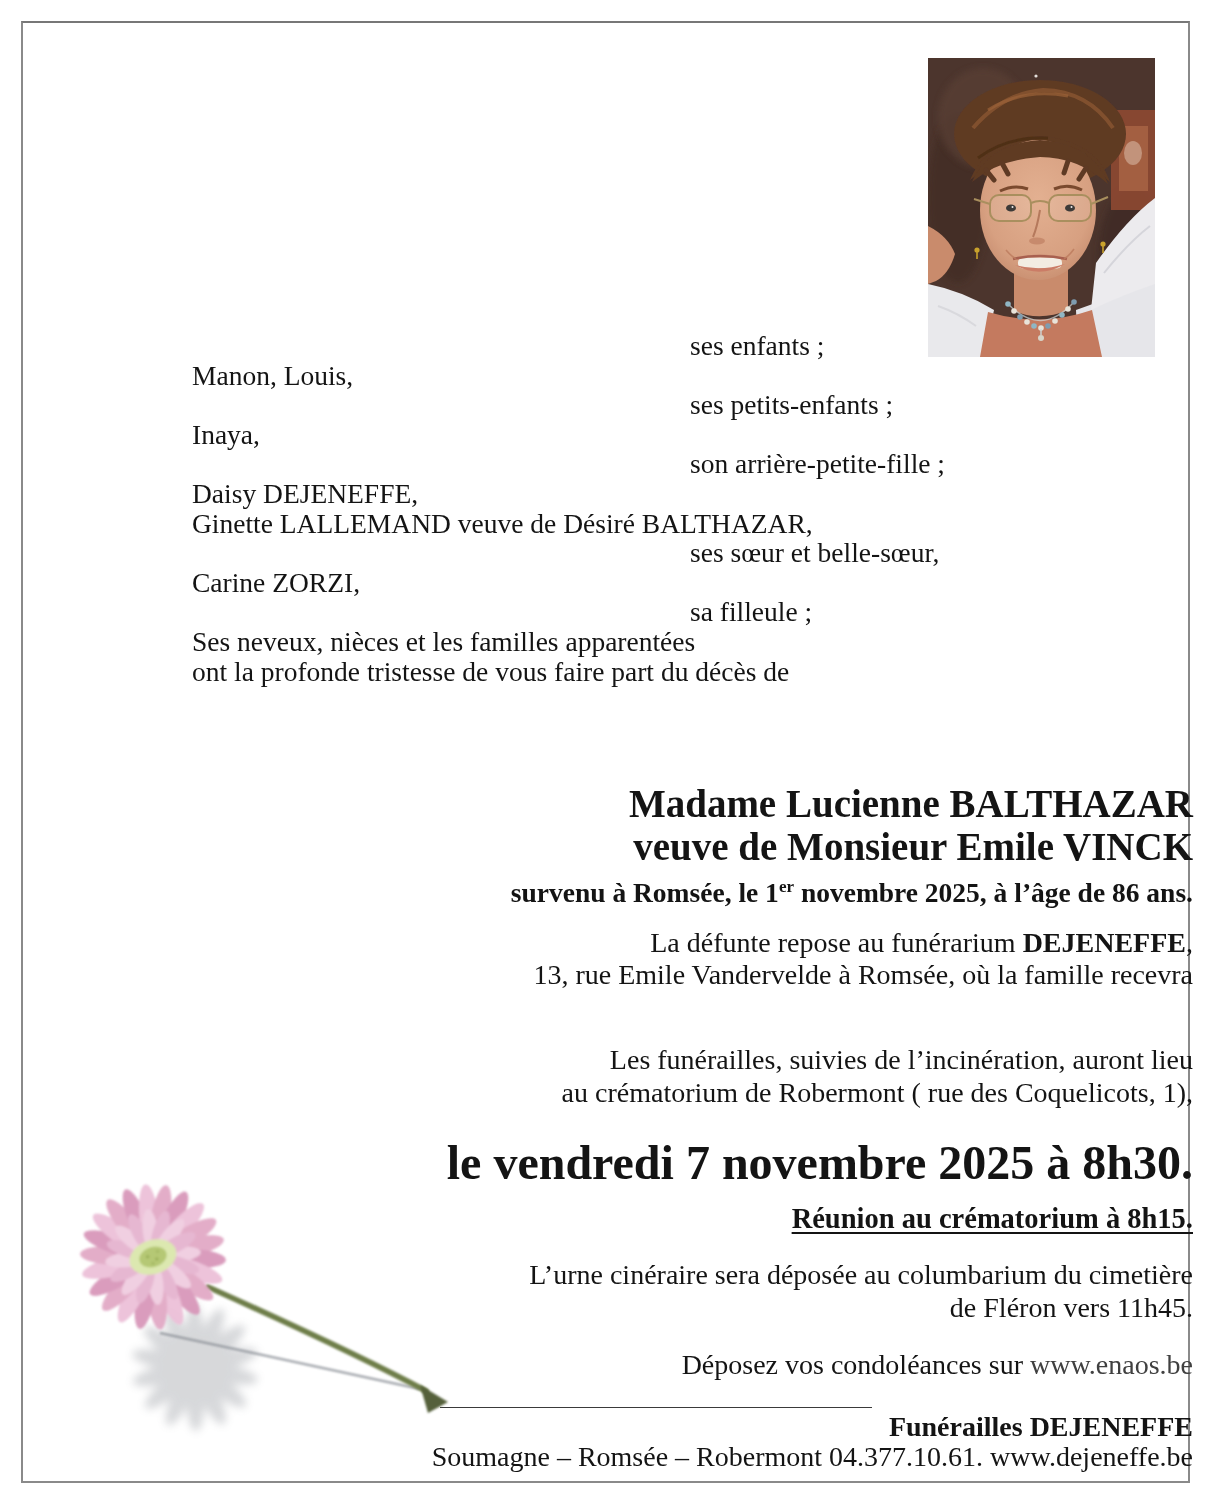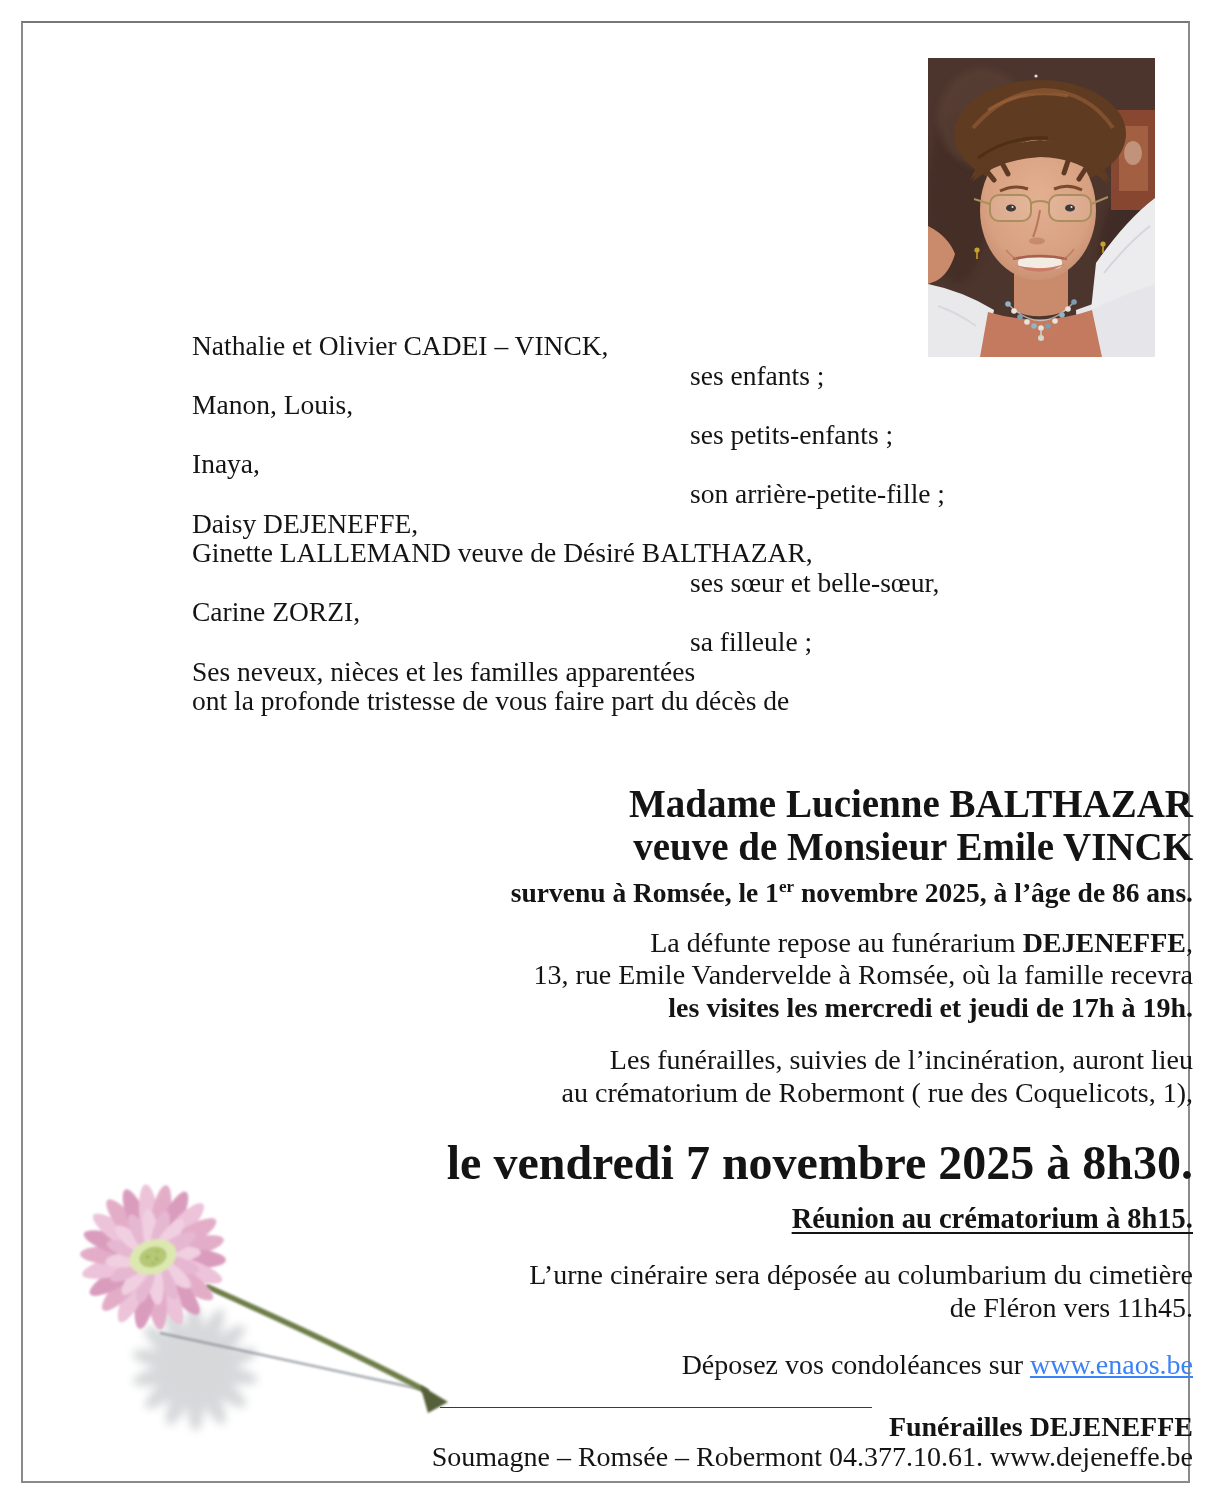--- a/index.html
+++ b/index.html
@@ -26,21 +26,21 @@
   .t1{top:782px;font-weight:bold;font-size:39px;line-height:43px;}
   .t1 .death{font-size:27.5px;line-height:31px;margin-top:9px;}
   .t1 sup{font-size:0.62em;vertical-align:super;line-height:0;}
   .wake{top:927px;font-size:28px;line-height:32.4px;font-family:Liberation Serif, serif;}
   .wake .bold-line{font-weight:bold;}
   .funeral{top:1044px;font-size:28px;line-height:32.5px;}
   .dateline{top:1135px;font-size:48px;font-weight:bold;}
   .meeting{top:1203px;font-size:28.5px;font-weight:bold;text-decoration:underline;text-underline-offset:4px;}
   .urn{top:1259px;font-size:28px;line-height:32.5px;}
   .condol{top:1349px;font-size:28px;}
-  .condol a{color:#3b82f6;text-decoration:underline;cursor:pointer;}
+  .condol a{color:#404040;cursor:pointer;}
   .sep{position:absolute;left:440px;top:1407px;width:432px;border:none;border-top:1.6px solid #3a3a3a;margin:0;}
   .footname{top:1411px;font-size:28px;font-weight:bold;}
   .footinfo{top:1441px;font-size:28px;}
   b{font-weight:bold;}
 </style>
 </head>
 <body>
 
 <div class="frame"></div>
 
@@ -126,21 +126,20 @@
       <circle cx="127" cy="263" r="2.8" fill="#e8e4da"></circle>
     <circle cx="134" cy="257" r="2.8" fill="#8fb6c4"></circle>
       <circle cx="140" cy="251" r="2.8" fill="#e8e4da"></circle>
     <circle cx="146" cy="244" r="2.8" fill="#7f9db0"></circle>
     <path d="M113,271 l0,6" stroke="#cfd8da" stroke-width="1.4"></path>
       <circle cx="113" cy="280" r="3" fill="#d8d4c8"></circle>
   </g>
 </svg>
 
 <div class="family">
-  <div>Nathalie et Olivier CADEI – VINCK,</div>
   <div class="ind">ses enfants ;</div>
   <div>Manon, Louis,</div>
   <div class="ind">ses petits-enfants ;</div>
   <div>Inaya,</div>
   <div class="ind">son arrière-petite-fille ;</div>
   <div>Daisy DEJENEFFE,</div>
   <div>Ginette LALLEMAND veuve de Désiré BALTHAZAR,</div>
   <div class="ind">ses sœur et belle-sœur,</div>
   <div>Carine ZORZI,</div>
   <div class="ind">sa filleule ;</div>
@@ -150,21 +149,20 @@
 
 <div class="centercol t1">
   <div>Madame Lucienne BALTHAZAR</div>
   <div>veuve de Monsieur Emile VINCK</div>
   <div class="death"><span>survenu à Romsée, le 1</span><sup>er</sup><span> novembre 2025, à l’âge de 86 ans.</span></div>
 </div>
 
 <div class="centercol wake">
   <div><span>La défunte repose au funérarium </span><b>DEJENEFFE</b><span>,</span></div>
   <div>13, rue Emile Vandervelde à Romsée, où la famille recevra</div>
-  <div class="bold-line">les visites les mercredi et jeudi de 17h à 19h.</div>
 </div>
 
 <div class="centercol funeral">
   <div>Les funérailles, suivies de l’incinération, auront lieu</div>
   <div>au crématorium de Robermont ( rue des Coquelicots, 1),</div>
 </div>
 
 <div class="centercol dateline">le vendredi 7 novembre 2025 à 8h30.</div>
 <div class="centercol meeting">Réunion au crématorium à 8h15.</div>
 

